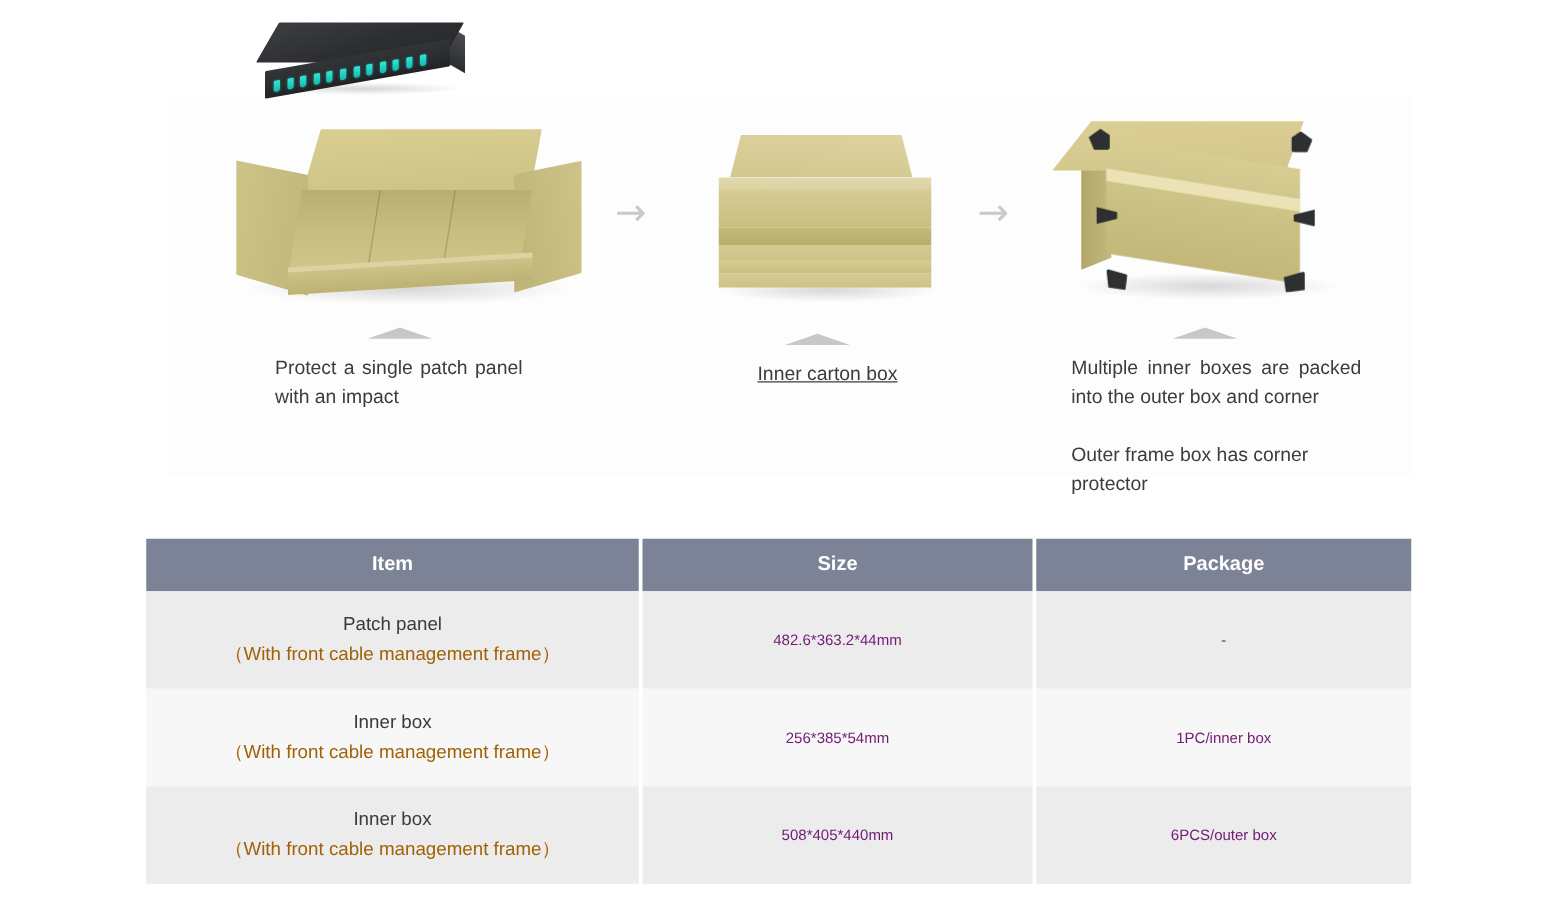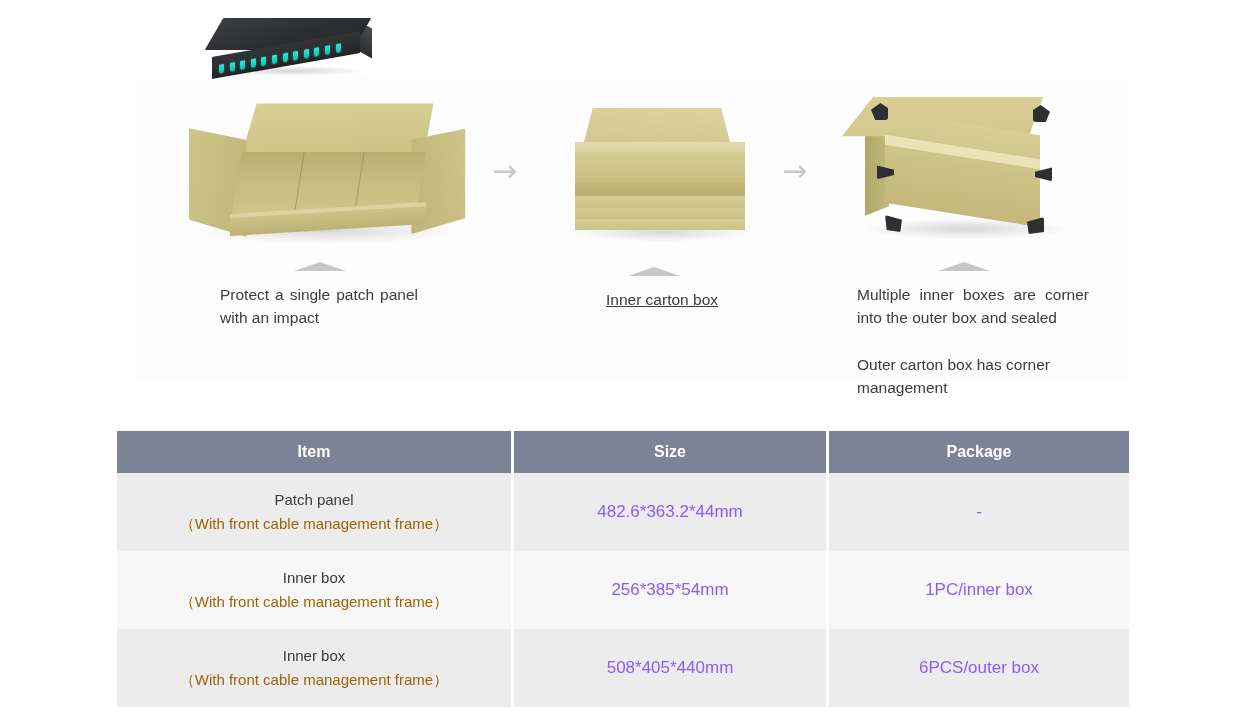--- a/index.html
+++ b/index.html
@@ -178,21 +178,21 @@
     height:40px;text-align:center;vertical-align:middle;margin-left:16px;
   }
   #spec-table td{
     text-align:center;vertical-align:middle;
     height:78px;padding:0 6px;
   }
   #spec-table tr.odd td{background:#ececec;}
   #spec-table tr.even td{background:#f7f7f7;}
   .cell-main{font-size:15px;color:#3a3a3a;line-height:24px;}
   .cell-sub{font-size:15px;color:#a16207;line-height:24px;}
-  .cell-val{font-size:17px;color:#8b5cf6;}
+  .cell-val{font-size:12px;color:#701a75;}
   col.c1{width:394px;}
   col.c2{width:312px;}
   col.c3{width:300px;}
 </style>
 </head>
 <body>
 
 <div id="stage">
 
   <div class="soft-panel"></div>
@@ -262,22 +262,22 @@
   </div>
 
   <span class="caret" style="left:294px;top:262px;"></span>
   <span class="caret" style="left:628px;top:267px;"></span>
   <span class="caret" style="left:938px;top:262px;"></span>
 
   <div class="caption justify" style="left:220px;top:283px;width:198px;">Protect a single patch panel with an impact</div>
 
   <div class="caption center" style="left:562px;top:288px;width:200px;text-decoration:underline;">Inner carton box</div>
 
-  <div class="caption justify" style="left:857px;top:283px;width:232px;">Multiple inner boxes are corner into the outer box and sealed</div>
-  <div class="caption" style="left:857px;top:353px;width:240px;">Outer carton box has corner management</div>
+  <div class="caption justify" style="left:857px;top:283px;width:232px;">Multiple inner boxes are packed into the outer box and corner</div>
+  <div class="caption" style="left:857px;top:353px;width:240px;">Outer frame box has corner protector</div>
 </div>
 
 <table id="spec-table">
   <colgroup>
       <col class="c1">
       <col class="c2">
       <col class="c3">
     </colgroup>
   <thead>
     <tr>

